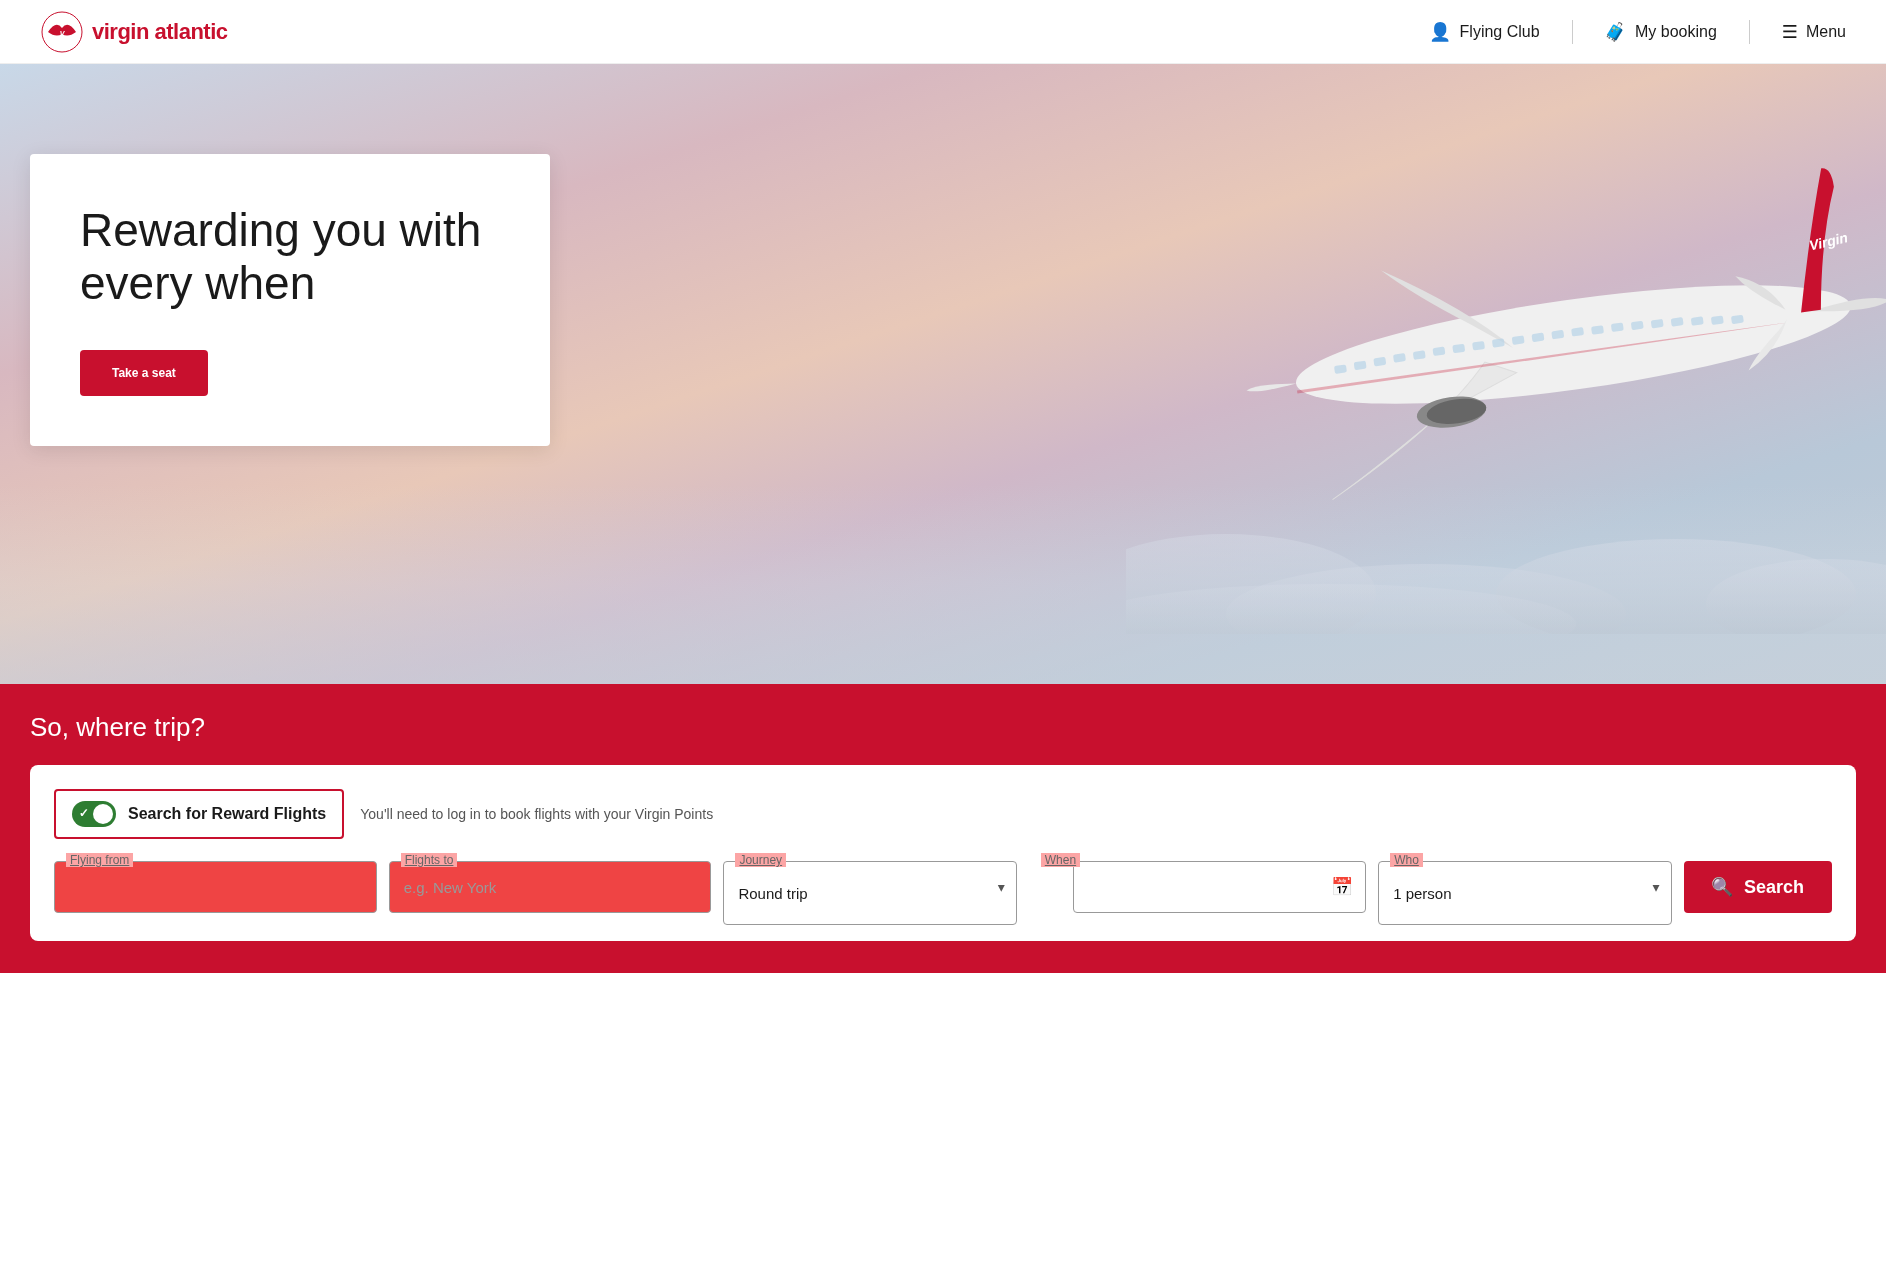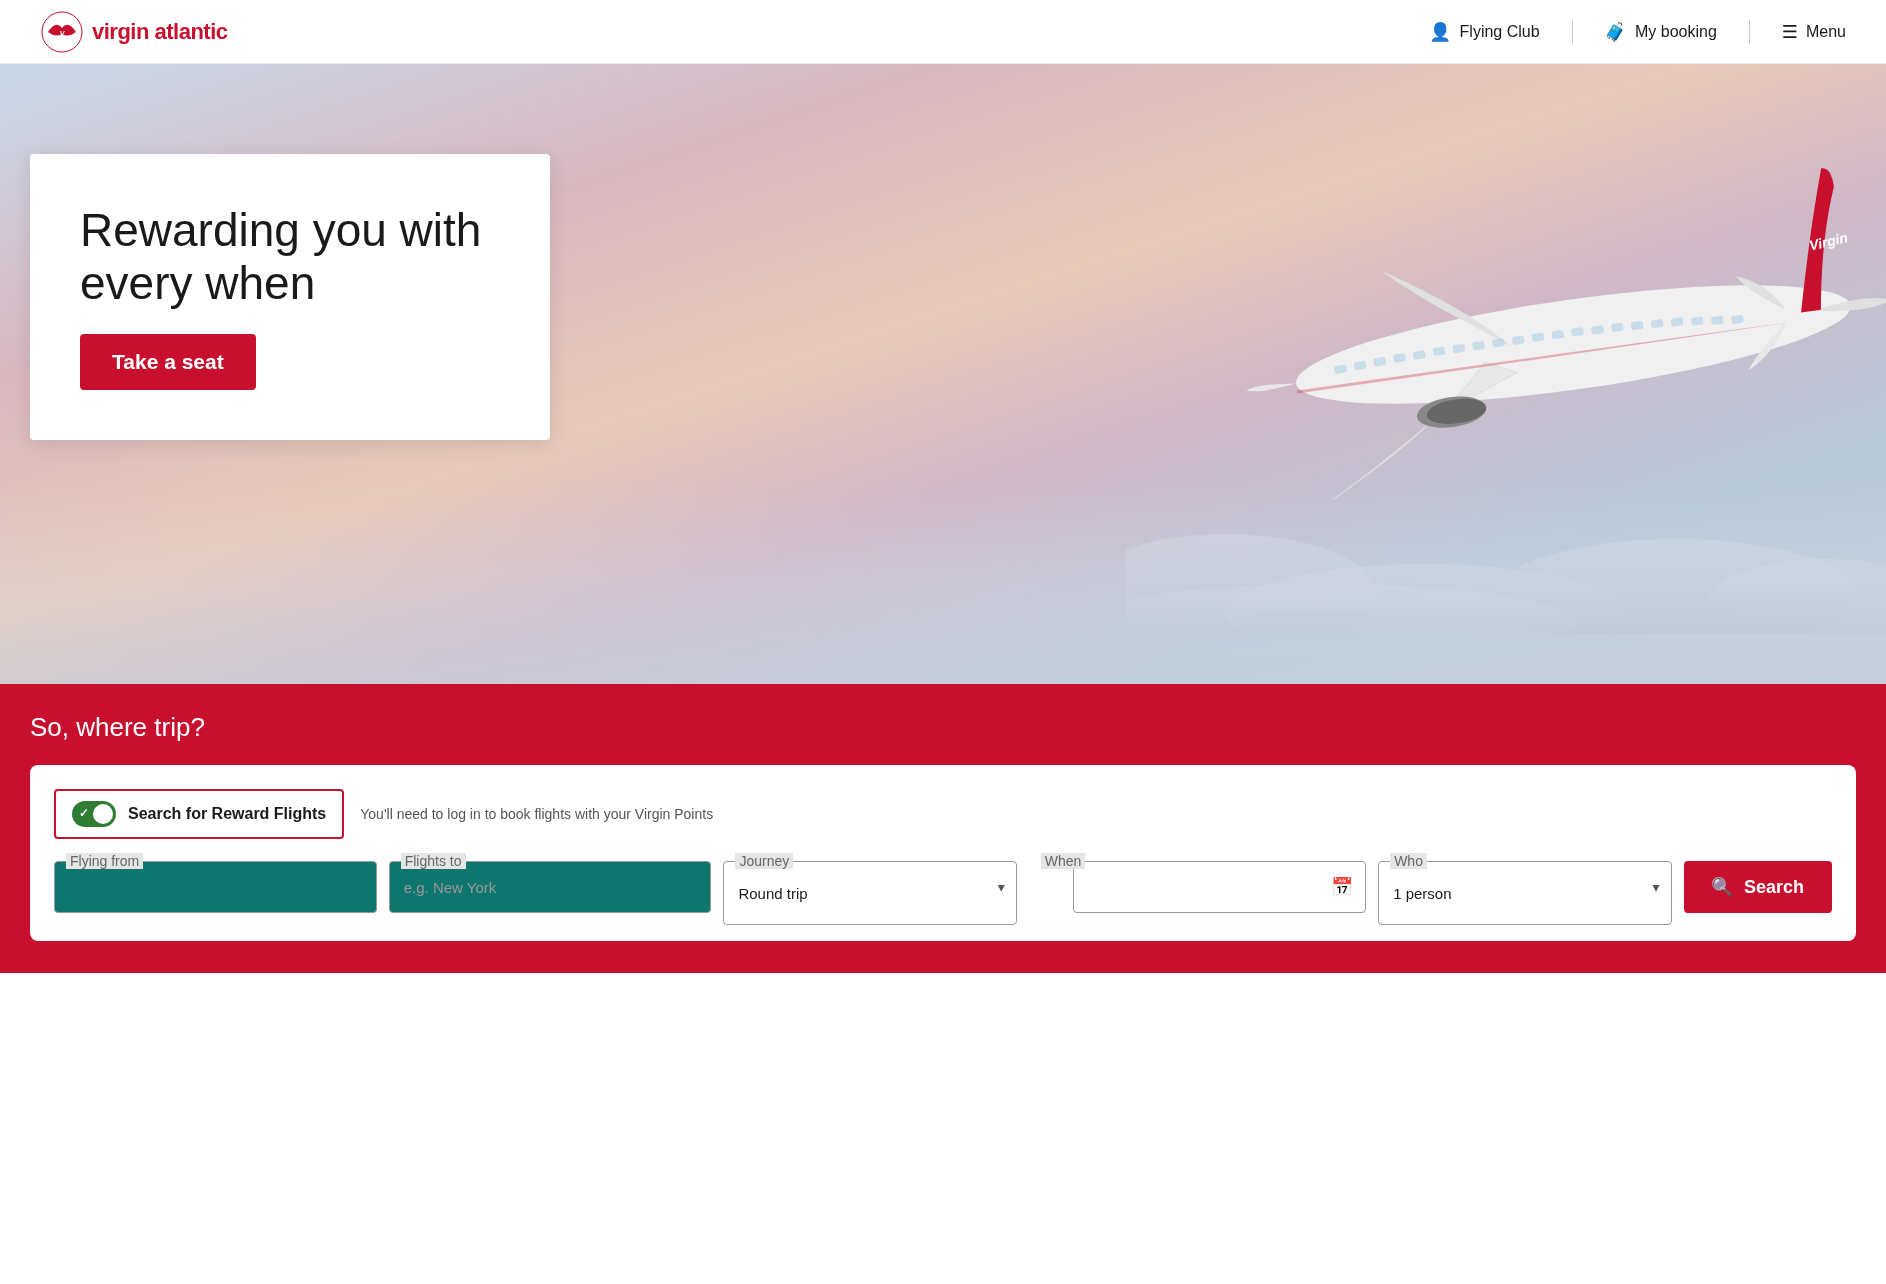--- a/index.html
+++ b/index.html
@@ -107,27 +107,28 @@
     .hero-description {
       font-size: 15px;
       color: #333;
       line-height: 1.6;
       margin-bottom: 36px;
     }
     .take-seat-btn {
       display: inline-block;
       background: #c8102e;
       color: #fff;
-      font-size: 21px;
+      font-size: 12px;
       font-weight: 600;
       padding: 16px 32px;
       border: none;
       border-radius: 4px;
       cursor: pointer;
       text-decoration: none;
+      margin-top: 16px;
     }
 
     
     .search-section {
       background: #c8102e;
       padding: 28px 30px 32px;
     }
     .search-section-title {
       color: #fff;
       font-size: 26px;
@@ -205,40 +206,41 @@
       flex-direction: column;
       position: relative;
     }
     .field-group.flying-from { flex: 1.1; }
     .field-group.flights-to { flex: 1.1; }
     .field-group.journey { flex: 1; }
     .field-group.when { flex: 1; }
     .field-group.who { flex: 1; }
 
     .field-label {
-      font-size: 14px;
+      font-size: 12px;
       color: #666;
       margin-bottom: 4px;
       position: absolute;
       top: -8px;
       left: 12px;
-      background: #e5e5e5;
+      background: #fca5a5;
       padding: 0 4px;
       z-index: 1;
+      text-decoration: underline;
     }
     .field-input {
       border: 1px solid #999;
       border-radius: 4px;
       padding: 14px 14px;
       font-size: 15px;
       color: #1a1a1a;
       outline: none;
       height: 52px;
       width: 100%;
-      background: #0f766e;
+      background: #ef4444;
     }
     .field-input::placeholder { color: #999; }
 
     .field-select-wrapper {
       position: relative;
       height: 52px;
     }
     .field-select {
       border: 1px solid #999;
       border-radius: 4px;

